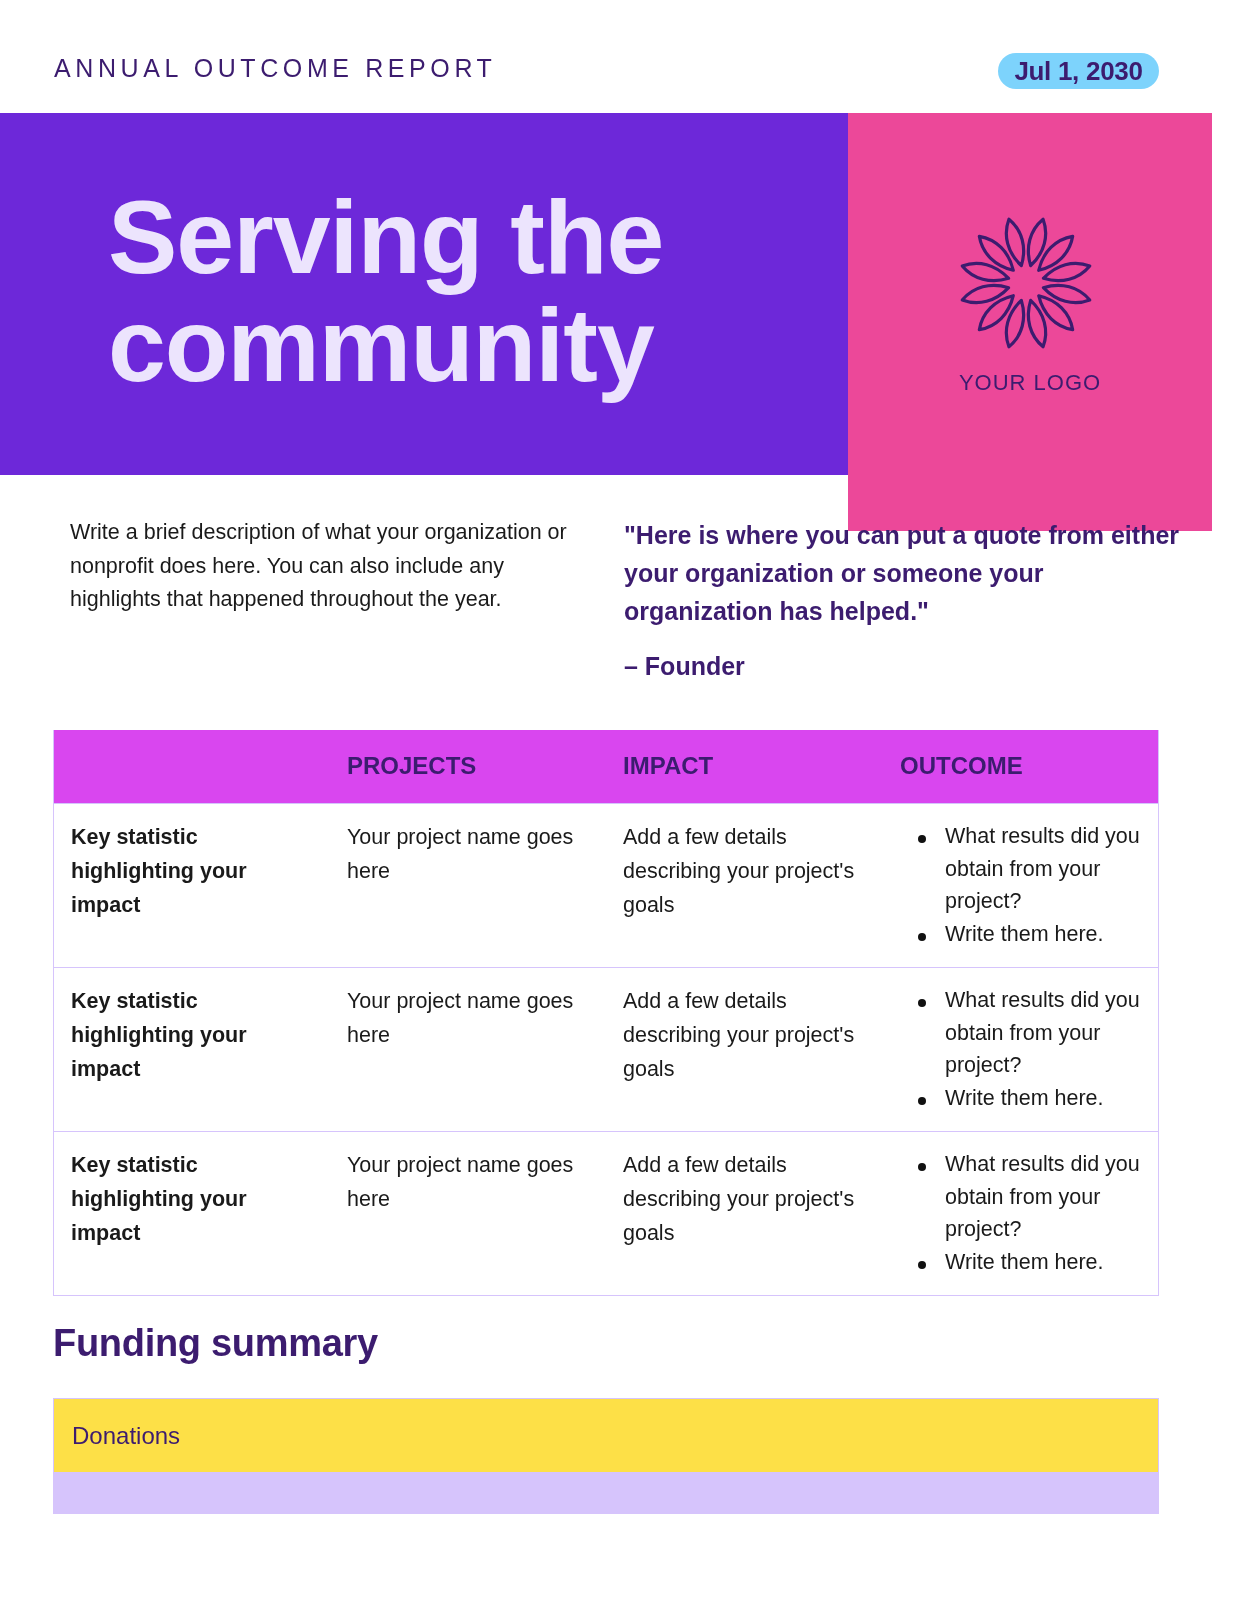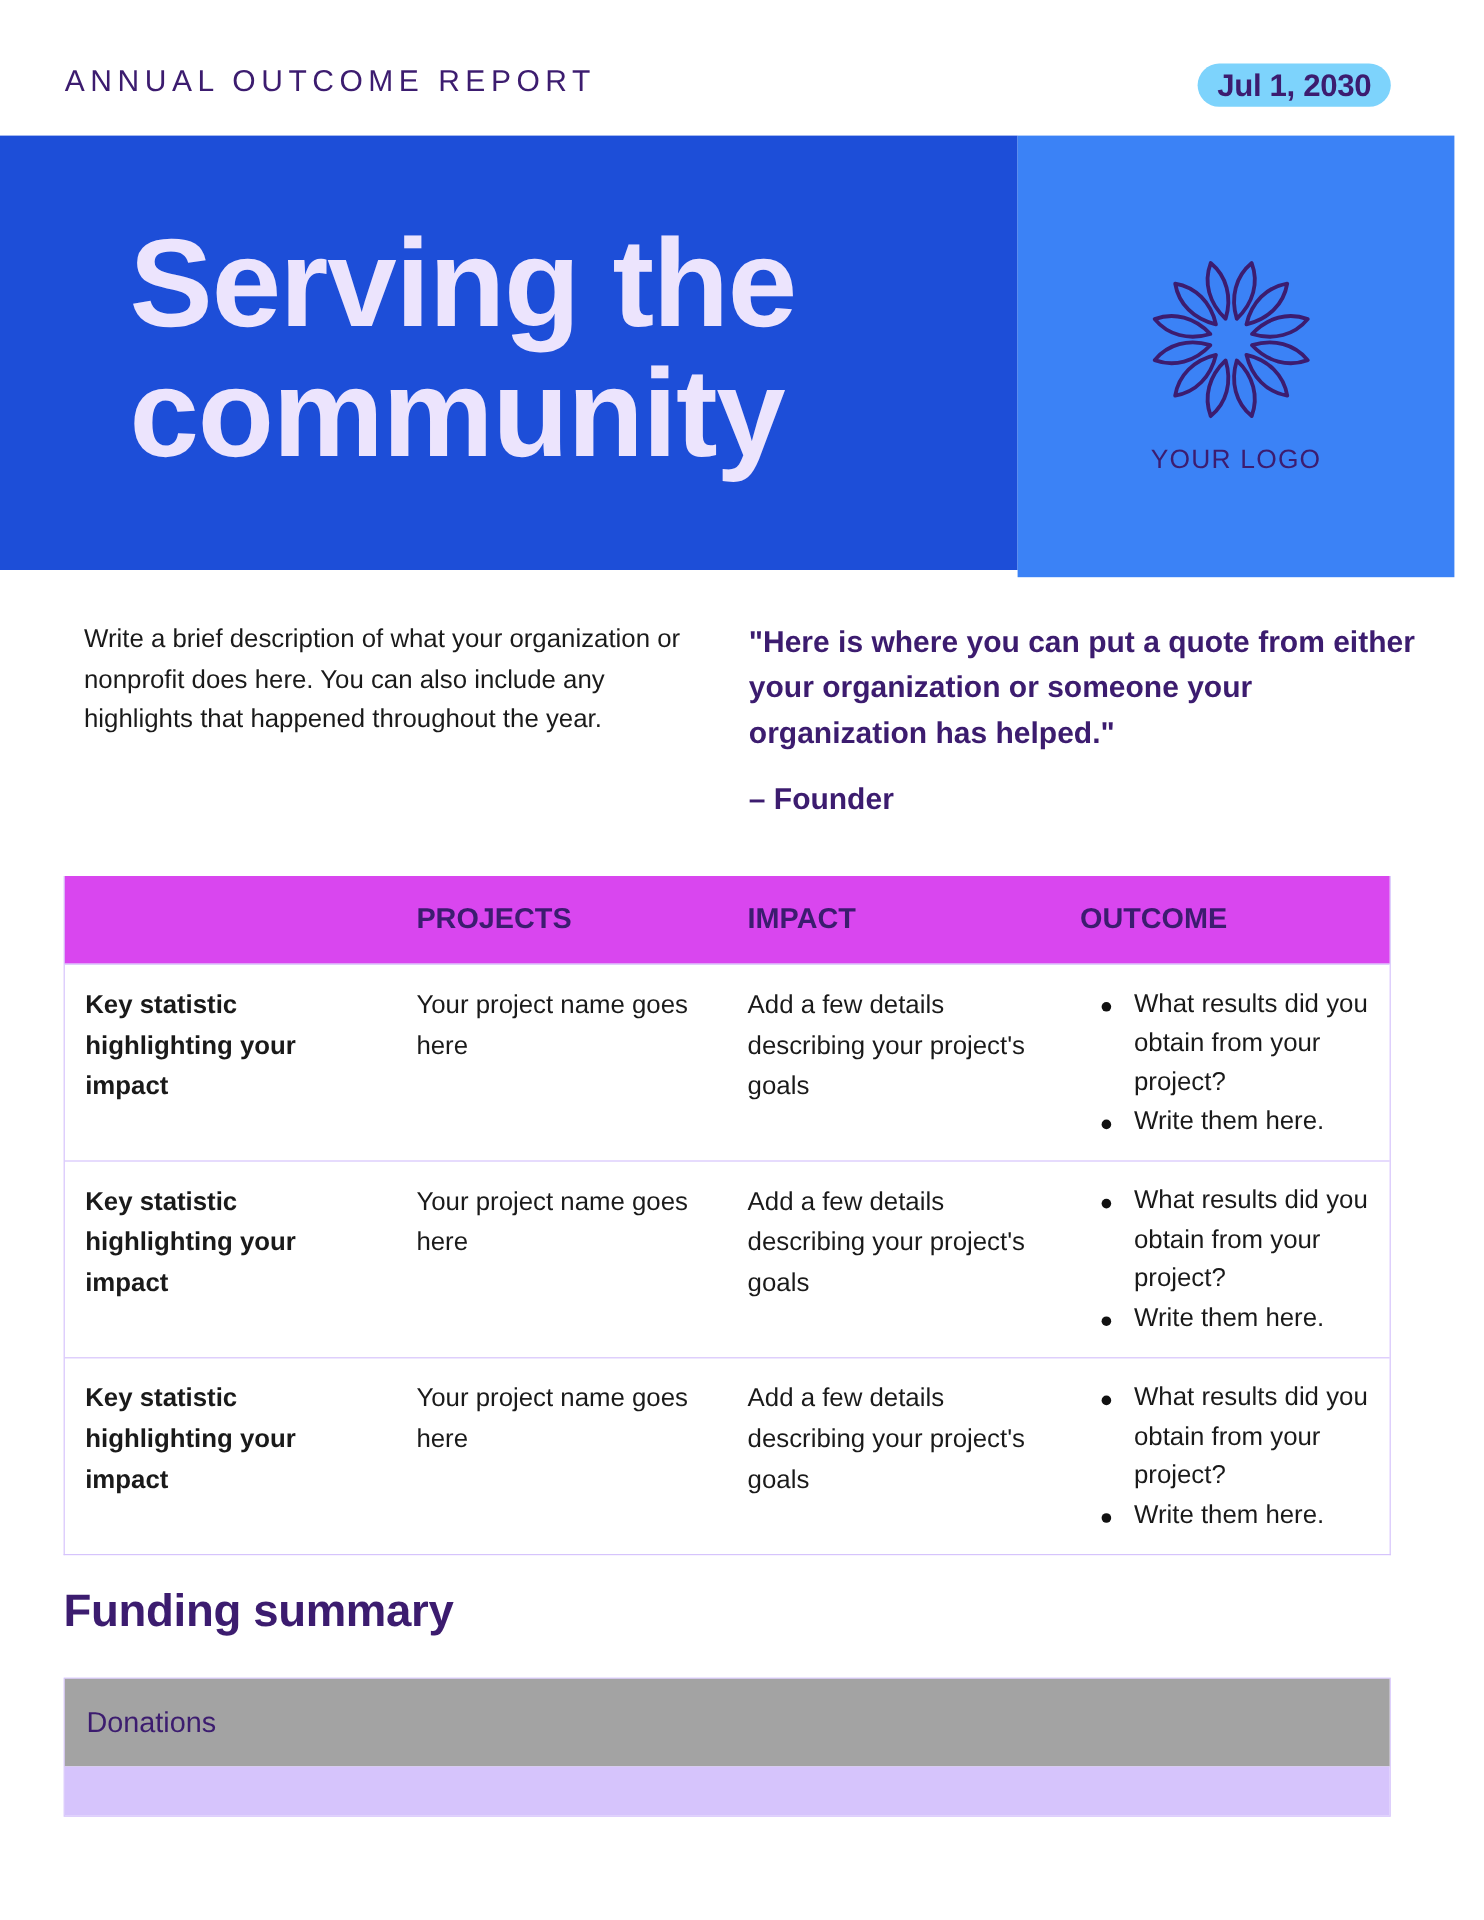--- a/index.html
+++ b/index.html
@@ -4,23 +4,23 @@
 <style>
   * { box-sizing: border-box; margin: 0; padding: 0; }
   html, body { width: 1237px; height: 1600px; background: #ffffff; overflow: hidden; }
   body { position: relative; font-family: "Liberation Sans", "DejaVu Sans", sans-serif; color: #1a1a1a; }
 
   .topbar { position: absolute; left: 0; top: 0; width: 1237px; height: 113px; }
   .report-label { position: absolute; left: 54px; top: 54px; font-size: 25px; letter-spacing: 4.6px; color: #3c1c6f; font-weight: 400; }
   .date-pill { position: absolute; left: 998px; top: 53px; width: 161px; height: 36px; border-radius: 18px; background: #7dd3fc; color: #3c1c6f; font-size: 26px; font-weight: 700; display: flex; align-items: center; justify-content: center; letter-spacing: -0.3px; }
 
   .hero { position: absolute; left: 0; top: 113px; width: 1212px; height: 362px; }
-  .hero-dark { position: absolute; left: 0; top: 0; width: 848px; height: 362px; background: #1d4ed8; }
+  .hero-dark { position: absolute; left: 0; top: 0; width: 848px; height: 362px; background: #6d28d9; }
   .hero-title { position: absolute; left: 108px; top: 70px; color: #ece4fd; font-size: 104px; font-weight: 700; line-height: 108px; letter-spacing: -1px; }
-  .hero-light { position: absolute; left: 848px; top: 0; width: 364px; height: 368px; background: #3b82f6; }
+  .hero-light { position: absolute; left: 848px; top: 0; width: 364px; height: 418px; background: #ec4899; }
   .logo-icon { position: absolute; left: 108px; top: 100px; width: 140px; height: 140px; }
   .logo-text { position: absolute; left: 0; width: 364px; top: 257px; text-align: center; color: #3c1c6f; font-size: 22px; letter-spacing: 1px; }
 
   .desc { position: absolute; left: 70px; top: 516px; width: 530px; font-size: 21.5px; line-height: 33.5px; color: #1a1a1a; }
   .quote { position: absolute; left: 624px; top: 516px; width: 560px; font-size: 25px; line-height: 38px; color: #3c1c6f; font-weight: 700; }
   .quote-author { position: absolute; left: 624px; top: 652px; font-size: 25px; color: #3c1c6f; font-weight: 700; }
 
   .impact-table { position: absolute; left: 53px; top: 730px; width: 1106px; border: 1.5px solid #d6c4fc; border-top: none; }
   .t-head { height: 73px; background: #d946ef; position: relative; }
   .t-head span { position: absolute; top: 22px; font-size: 24px; font-weight: 700; color: #3c1c6f; }
@@ -30,21 +30,21 @@
   .c1 { left: 17px; width: 240px; font-weight: 700; }
   .c2 { left: 293px; width: 240px; }
   .c3 { left: 569px; width: 240px; }
   .c4 { left: 860px; width: 240px; line-height: 32.5px; }
   .c4 ul { list-style: none; }
   .c4 li { position: relative; padding-left: 31px; }
   .c4 li::before { content: ""; position: absolute; left: 4px; top: 15px; width: 8px; height: 8px; border-radius: 50%; background: #111; }
 
   .funding-title { position: absolute; left: 53px; top: 1322px; font-size: 38px; font-weight: 700; color: #3c1c6f; letter-spacing: -0.3px; }
   .funding-table { position: absolute; left: 53px; top: 1398px; width: 1106px; border: 1.5px solid #d6c4fc; }
-  .f-head { display: flex; height: 73px; background: #a3a3a3; }
+  .f-head { display: flex; height: 73px; background: #fde047; }
   .f-cell { flex: 1; border-left: 1.5px solid #d6c4fc; padding-left: 18px; display: flex; align-items: center; font-size: 24px; color: #3c1c6f; }
   .f-cell:first-child { border-left: none; }
   .f-body { height: 41px; background: #d6c4fc; }
 </style>
 </head>
 <body>
 
 <div class="topbar">
   <div class="report-label">ANNUAL OUTCOME REPORT</div>
   <div class="date-pill">Jul 1, 2030</div>

